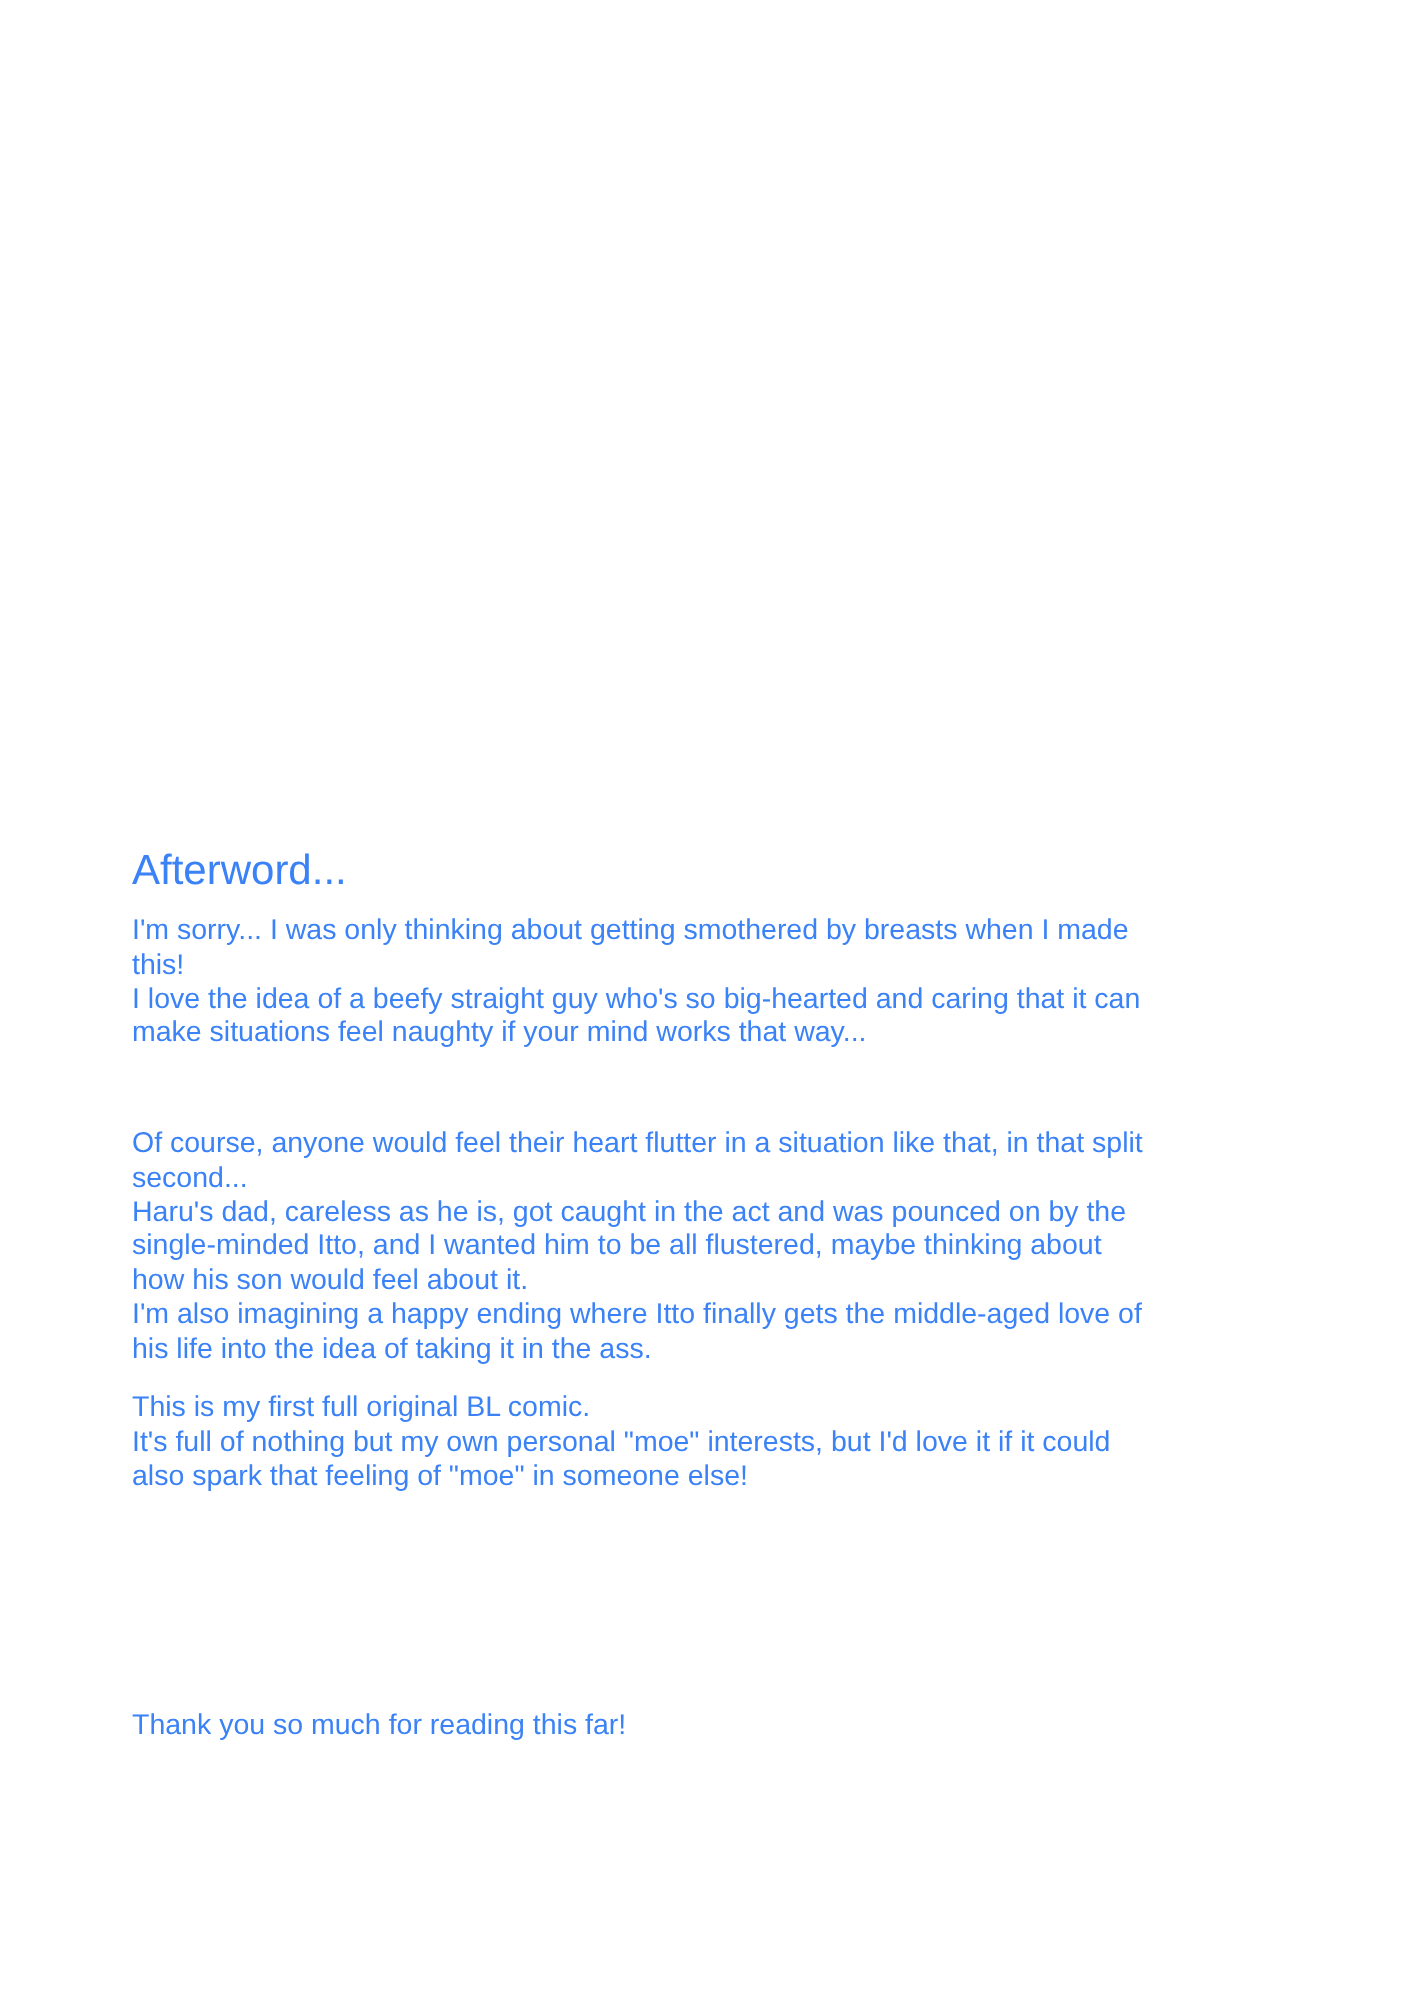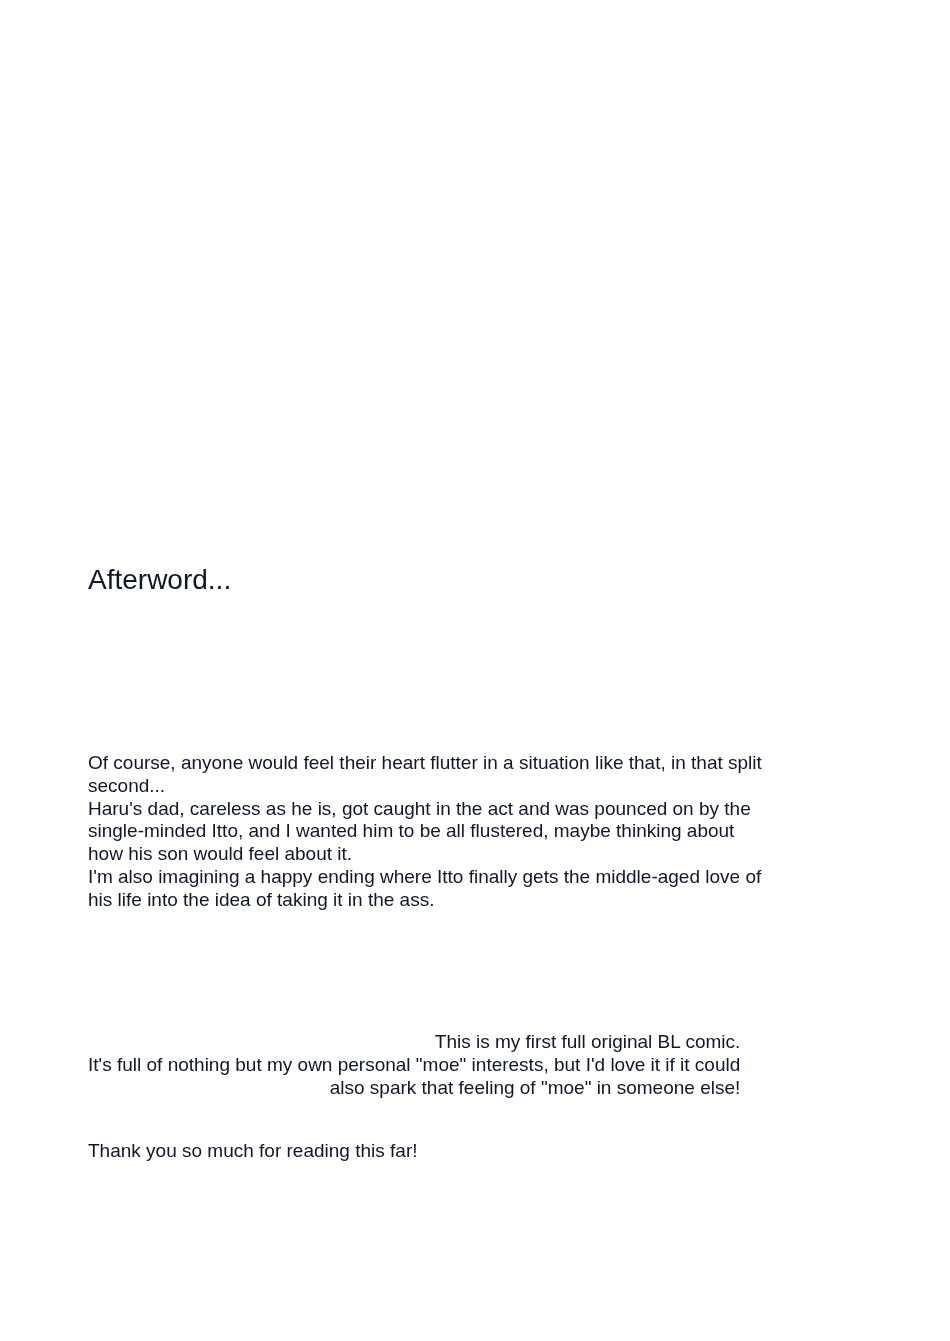--- a/index.html
+++ b/index.html
@@ -7,58 +7,62 @@
     padding: 0;
     background: #ffffff;
   }
   .page {
     position: relative;
     width: 950px;
     height: 1341px;
     background: #ffffff;
     overflow: hidden;
     font-family: "Liberation Sans", sans-serif;
-    color: #0f172a;
+    color: #3b82f6;
   }
   .heading {
     position: absolute;
     left: 88px;
     top: 563px;
     font-size: 28px;
     line-height: 33px;
     white-space: pre;
   }
   .para {
     position: absolute;
     left: 88px;
     font-size: 19px;
     line-height: 22.8px;
     white-space: pre;
   }
   .para-1 { top: 610px; }
   .para-2 { top: 752px; }
   .para-3 { top: 902px; }
-  .para-4 { top: 1031px; text-align: right; }
+  .para-4 { top: 928px; }
   .closing {
     position: absolute;
     left: 88px;
     top: 1140px;
     width: 660px;
     font-size: 19px;
     line-height: 22.8px;
     text-align: left;
     white-space: pre;
   }
 </style>
 </head>
 <body>
 
 <div class="page">
   <div class="heading">Afterword...</div>
 
+  <div class="para para-1">I'm sorry... I was only thinking about getting smothered by breasts when I made
+this!
+I love the idea of a beefy straight guy who's so big-hearted and caring that it can
+make situations feel naughty if your mind works that way...</div>
 
   <div class="para para-2">Of course, anyone would feel their heart flutter in a situation like that, in that split
 second...
 Haru's dad, careless as he is, got caught in the act and was pounced on by the
 single-minded Itto, and I wanted him to be all flustered, maybe thinking about
 how his son would feel about it.
 I'm also imagining a happy ending where Itto finally gets the middle-aged love of
 his life into the idea of taking it in the ass.</div>
 
 

